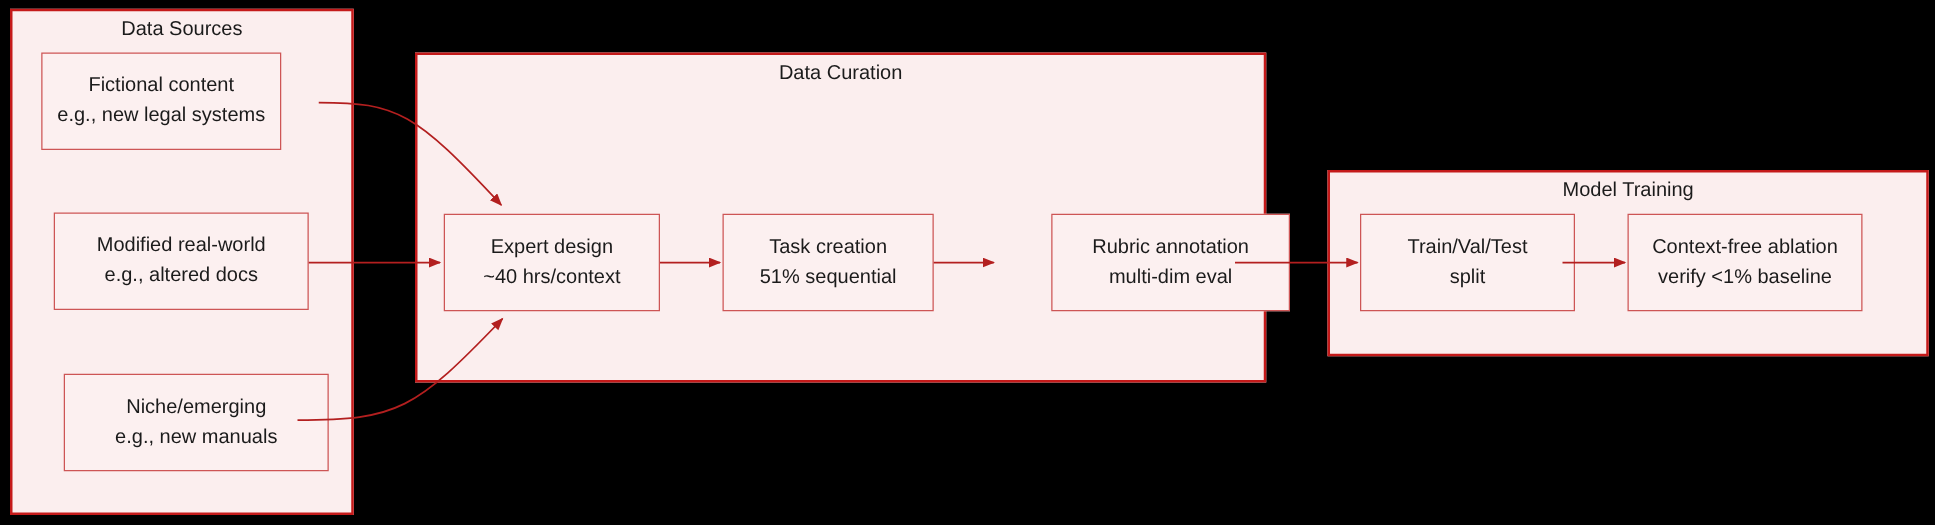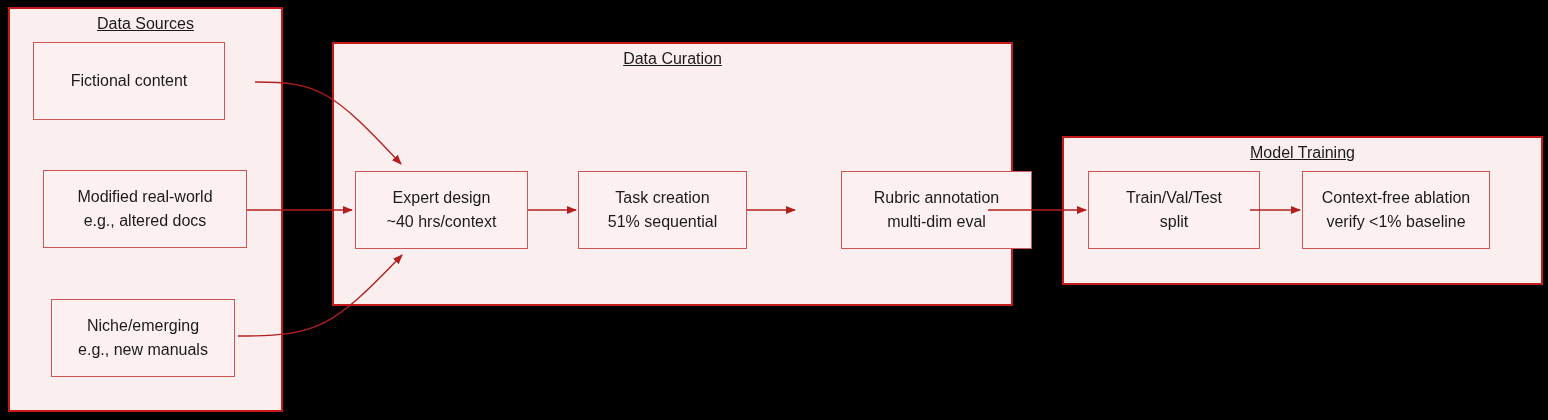--- a/index.html
+++ b/index.html
@@ -24,21 +24,20 @@
     position:absolute;
     background:var(--group-fill);
     border:2px solid var(--group-border);
   }
   .group-title{
     display:block;
     padding-top:6px;
     text-align:center;
     font-size:16px;
     color:var(--text);
-    text-decoration:underline;
   }
   .node{
     position:absolute;
     background:var(--node-fill);
     border:1.5px solid var(--node-border);
     display:flex;
     flex-direction:column;
     align-items:center;
     justify-content:center;
     text-align:center;
@@ -46,21 +45,21 @@
     font-size:16px;
     line-height:24px;
   }
   
   #g-sources{left:8px;top:7px;width:275px;height:405px;}
   #g-curation{left:332px;top:42px;width:681px;height:264px;}
   #g-training{left:1062px;top:136px;width:481px;height:149px;}
   
   #n-fictional{left:33px;top:42px;width:192px;height:78px;}
   #n-modified{left:43px;top:170px;width:204px;height:78px;text-align:right;}
-  #n-niche{left:51px;top:299px;width:184px;height:78px;}
+  #n-niche{left:51px;top:299px;width:212px;height:78px;}
   #n-expert{left:355px;top:171px;width:173px;height:78px;}
   #n-task{left:578px;top:171px;width:169px;height:78px;}
   #n-rubric{left:797px;top:171px;width:191px;height:78px;margin-left:44px;}
   #n-train{left:1088px;top:171px;width:172px;height:78px;}
   #n-ablation{left:1302px;top:171px;width:188px;height:78px;}
   
   svg.edges{
     position:absolute;left:0;top:0;width:1548px;height:420px;
     pointer-events:none;
   }
@@ -83,20 +82,21 @@
   <div class="group" id="g-curation">
     <span class="group-title">Data Curation</span>
   </div>
 
   <div class="group" id="g-training">
     <span class="group-title">Model Training</span>
   </div>
 
   <div class="node" id="n-fictional">
     <span>Fictional content</span>
+    <span>e.g., new legal systems</span>
   </div>
   <div class="node" id="n-modified">
     <span>Modified real-world</span>
     <span>e.g., altered docs</span>
   </div>
   <div class="node" id="n-niche">
     <span>Niche/emerging</span>
     <span>e.g., new manuals</span>
   </div>
   <div class="node" id="n-expert">

